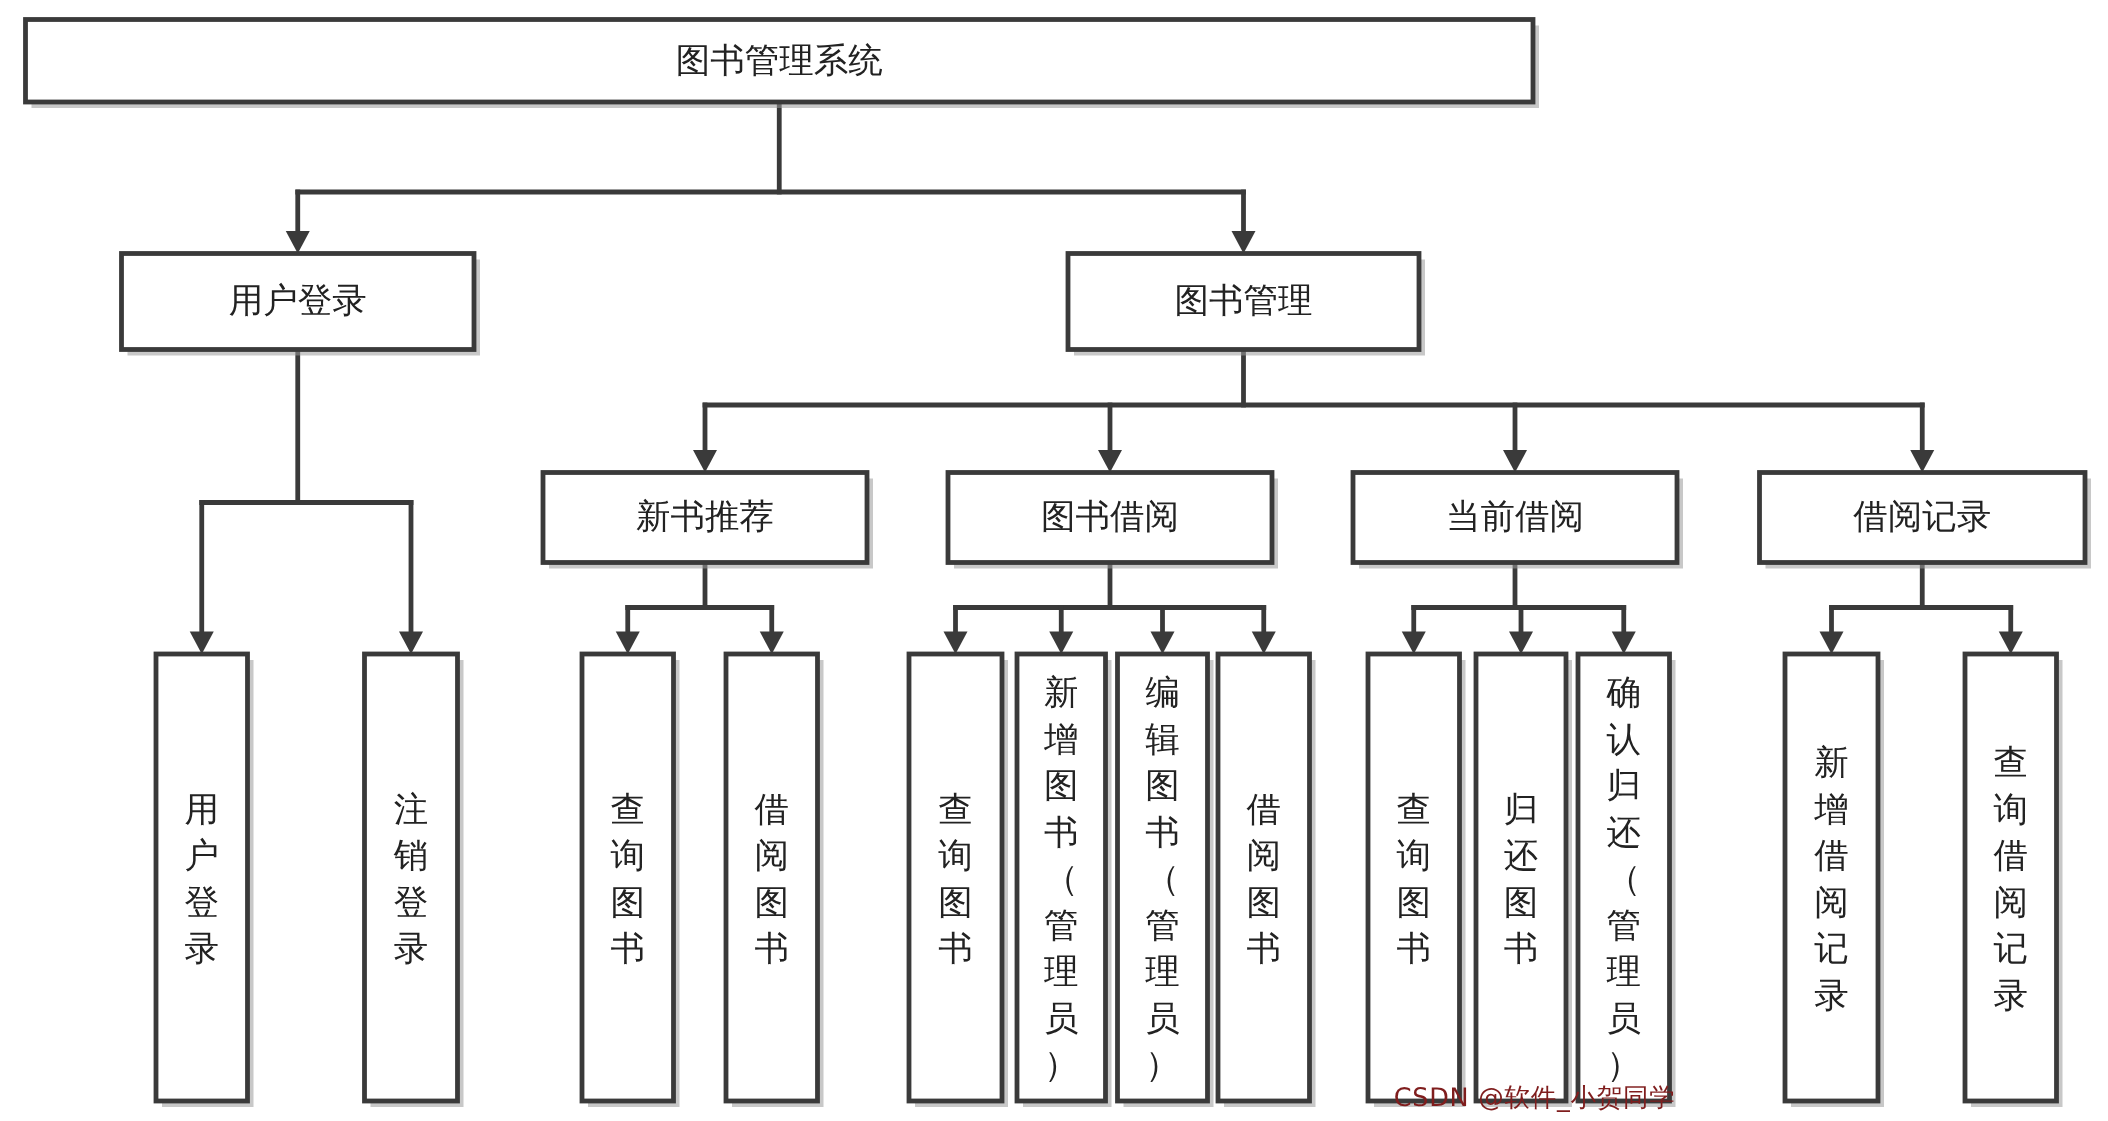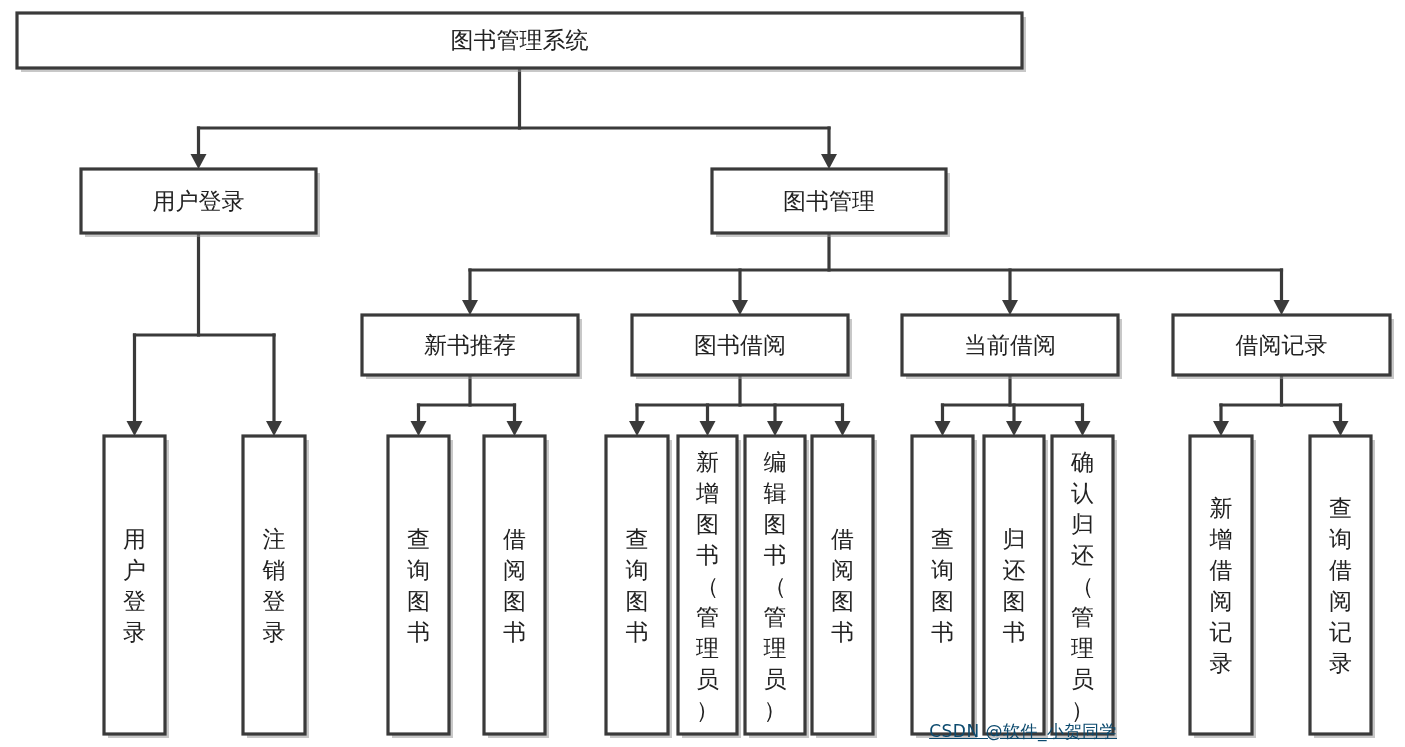--- a/index.html
+++ b/index.html
@@ -19,23 +19,22 @@
     font-family:"DejaVu Sans","Liberation Sans",sans-serif;
     font-size:23px;fill:#222;dominant-baseline:middle;text-anchor:middle;
   }
   .leaf-label{
     font-family:"DejaVu Sans","Liberation Sans",sans-serif;
     font-size:23px;fill:#222;text-anchor:middle;
   }
   .watermark{
     position:absolute;right:8px;bottom:4px;
     font-family:"DejaVu Sans","Liberation Sans",sans-serif;
-    font-size:17px;color:#0c4a6e;white-space:nowrap;letter-spacing:.5px;
+    font-size:17px;color:#7f1d1d;white-space:nowrap;letter-spacing:.5px;
     user-select:none;
-    text-decoration:underline;
   }
 </style>
 </head>
 <body>
 
 <div id="diagram-root">
 
   <svg id="tree-svg" viewBox="0 0 1405 747">
     <g id="connector-layer">
         <line x1="519.5" y1="68" x2="519.5" y2="128" class="connector"></line>

